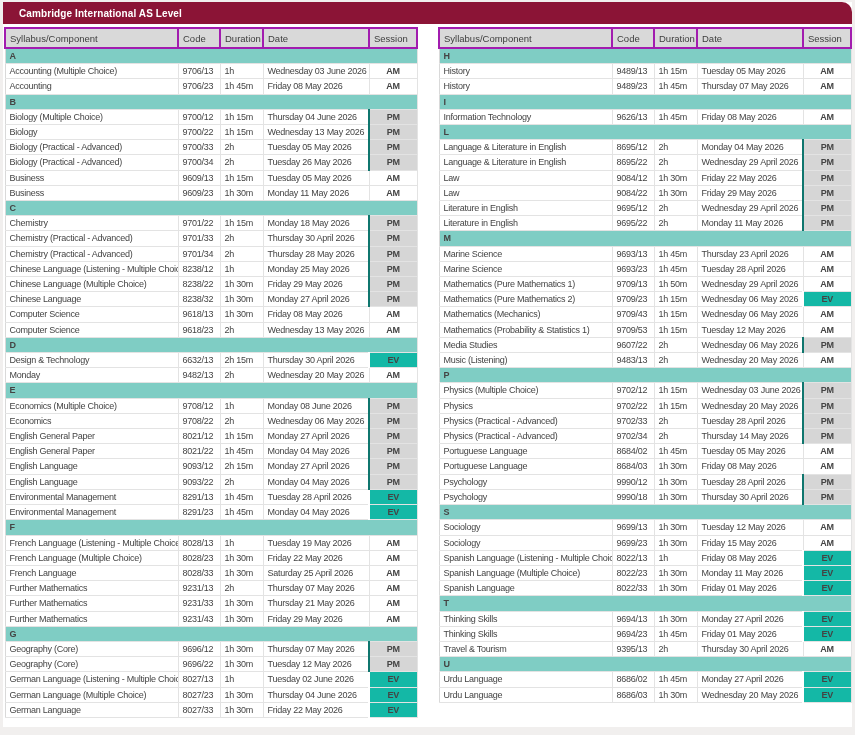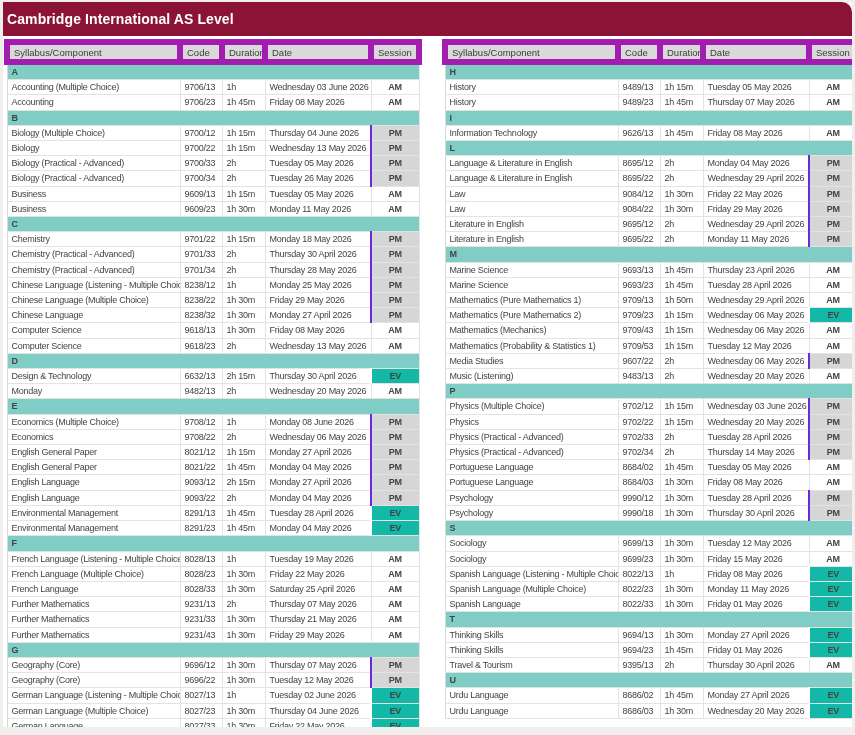--- a/index.html
+++ b/index.html
@@ -10,27 +10,27 @@
     position:relative;
     overflow:hidden;
   }
   .page {
     position:absolute; left:3px; top:2px;
     width:849px; height:725px;
     background:#ffffff;
     overflow:hidden;
   }
   .title-bar {
-    height:34px;
+    height:22px;
     background:#8b1436;
     color:#ffffff;
     font-weight:bold;
-    font-size:14px;
+    font-size:10px;
     display:flex; align-items:center;
-    padding-left:4px;
+    padding-left:16px;
     border-radius:0 10px 0 0;
     letter-spacing:0.1px;
   }
   .tables {
     display:flex;
     gap:20px;
     padding:3px 1px 0 1px;
     align-items:flex-start;
   }
   table.timetable {
@@ -40,21 +40,21 @@
     border:1px solid #d9d9d9;
   }
   table.timetable th {
     background:#d9d9d9;
     color:#3d3d3d;
     font-weight:normal;
     font-size:9.5px;
     text-align:left;
     height:20px;
     padding:0 4px;
-    border:6px solid #a21caf;
+    border:2px solid #a21caf;
     white-space:nowrap; overflow:hidden;
   }
   table.timetable td {
     font-size:9px;
     color:#444444;
     height:14.2px;
     line-height:14.2px;
     padding:0 4px;
     border-bottom:1px solid #e3e3e3;
     border-right:1px solid #e3e3e3;
@@ -71,21 +71,21 @@
     border-bottom:0;
     letter-spacing:0.2px;
   }
   td.session {
     text-align:center;
     font-weight:bold;
     color:#222222;
     letter-spacing:0;
     padding:0 2px;
   }
-  td.s-pm { background:#d6d6d6; border-left:2px solid #6d28d9; border-bottom:1px solid #ffffff; }
+  td.s-pm { background:#d6d6d6; border-left:2px solid #0f766e; border-bottom:1px solid #ffffff; }
   td.s-ev { background:#14b8a6; color:#ffffff; border-left:2px solid #ffffff; border-bottom:1px solid #ffffff; }
   td.c1, td.c2 { letter-spacing:0; }
 </style>
 </head>
 <body>
 
 <div class="page">
   <div class="title-bar">
     <span>Cambridge International AS Level</span>
   </div>

